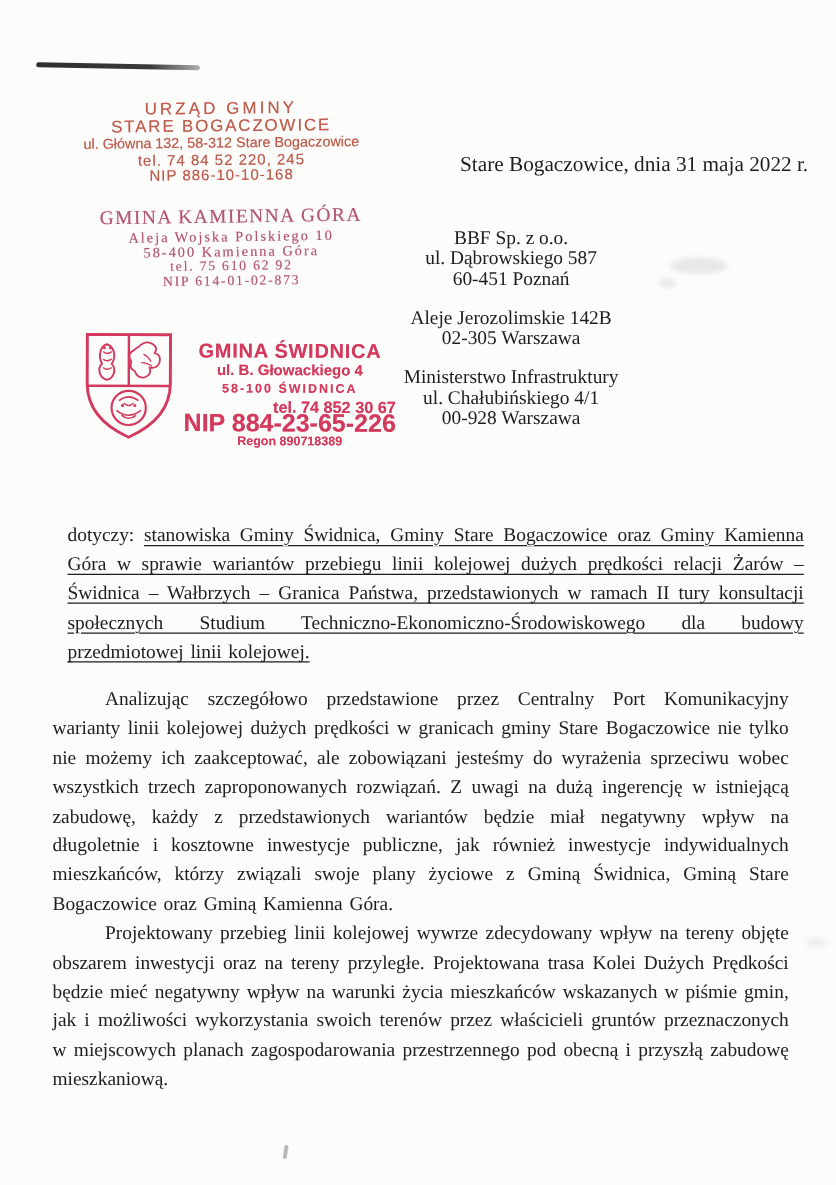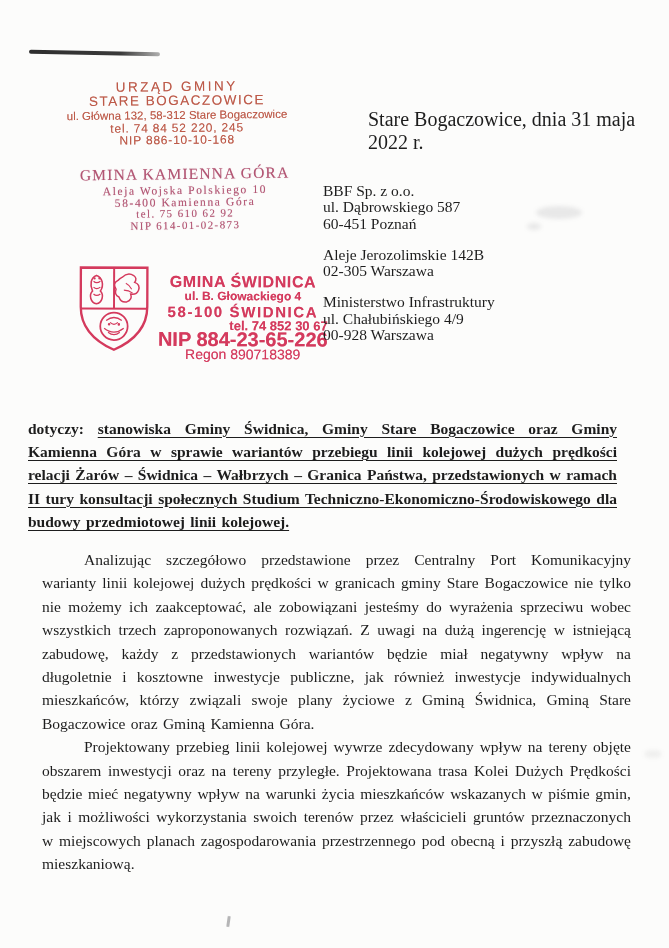--- a/index.html
+++ b/index.html
@@ -50,51 +50,51 @@
     font-family: "Liberation Serif", serif;
     transform: rotate(-0.8deg);
     text-shadow: 0 0 0.7px rgba(173,74,106,0.5);
   }
   .stamp-kg .l1 { font-size: 15.5px; letter-spacing: 1.2px; line-height: 16px; }
   .stamp-kg .l2 { font-size: 11.5px; letter-spacing: 1.6px; line-height: 12px; margin-top: 2px; }
   .stamp-kg .l3 { font-size: 11.5px; letter-spacing: 1.6px; line-height: 12px; }
   .stamp-kg .l4, .stamp-kg .l5 { font-size: 11px; letter-spacing: 1.4px; line-height: 11.5px; }
 
   .stamp-sw {
-    left: 74px; top: 222px; width: 245px;
+    left: 63px; top: 222px; width: 245px;
     display: flex; align-items: flex-start; gap: 4px;
     color: #d43a5d;
     font-family: "Liberation Sans", sans-serif;
     font-weight: bold;
     transform: rotate(0.2deg);
     text-align: center;
     text-shadow: 0 0 0.5px rgba(212,58,93,0.6);
   }
   .stamp-sw .crest { flex: 0 0 auto; margin-top: 2px; }
   .stamp-sw .txt { flex: 1 1 auto; padding-top: 12px; }
   .stamp-sw .l1 { font-size: 16px; letter-spacing: 0.6px; line-height: 16px; }
   .stamp-sw .l2 { font-size: 12px; font-weight: 600; line-height: 13.5px; }
-  .stamp-sw .l3 { font-size: 15px; letter-spacing: 1.6px; line-height: 15px; }
+  .stamp-sw .l3 { font-size: 10px; letter-spacing: 1.6px; line-height: 15px; }
   .stamp-sw .l4 { font-size: 13px; line-height: 13.5px; text-align: right; }
   .stamp-sw .l5 { font-size: 20px; line-height: 14.5px; }
-  .stamp-sw .l6 { font-size: 14px; font-weight: 400; line-height: 14.5px; }
+  .stamp-sw .l6 { font-size: 10px; font-weight: 700; line-height: 14.5px; }
 
   
   .date-line {
-    position: absolute; left: 368px; top: 68px;
-    font-size: 20px;
+    position: absolute; left: 368px; top: 82px;
+    font-size: 17px;
   }
-  .recipients { position: absolute; left: 323px; top: 143px; font-size: 15.5px; line-height: 16.3px; }
+  .recipients { position: absolute; left: 323px; top: 143px; font-size: 15.5px; line-height: 16.3px; text-align: center; }
   .recipient-block { margin-bottom: 15px; }
   .recipient-block div { white-space: nowrap; }
 
   .subject {
-    position: absolute; left: 28px; top: 361px; width: 589px;
+    position: absolute; left: 54px; top: 361px; width: 589px;
     font-size: 15.5px; line-height: 23.4px;
-    text-align: justify; word-spacing: 1.5px; font-weight: bold;
+    text-align: justify; word-spacing: 1.5px;
   }
   .subject .underlined { text-decoration: underline; text-underline-offset: 3px; text-decoration-thickness: 1px; }
 
   .body-text {
     position: absolute; left: 42px; top: 508px; width: 589px;
     font-size: 15.5px; line-height: 23.4px;
     text-align: justify; word-spacing: 1.5px;
   }
   .body-text p { margin: 0; text-indent: 42px; }
 </style>
@@ -164,21 +164,21 @@
       <div>BBF Sp. z o.o.</div>
       <div>ul. Dąbrowskiego 587</div>
       <div>60-451 Poznań</div>
     </div>
     <div class="recipient-block">
       <div>Aleje Jerozolimskie 142B</div>
       <div>02-305 Warszawa</div>
     </div>
     <div class="recipient-block">
       <div>Ministerstwo Infrastruktury</div>
-      <div>ul. Chałubińskiego 4/9</div>
+      <div>ul. Chałubińskiego 4/1</div>
       <div>00-928 Warszawa</div>
     </div>
   </div>
 
   <p class="subject"><span>dotyczy:</span> <span class="underlined">stanowiska Gminy Świdnica, Gminy Stare Bogaczowice oraz Gminy Kamienna Góra w sprawie wariantów przebiegu linii kolejowej dużych prędkości relacji Żarów – Świdnica – Wałbrzych – Granica Państwa, przedstawionych w ramach II tury konsultacji społecznych Studium Techniczno-Ekonomiczno-Środowiskowego dla budowy przedmiotowej linii kolejowej.</span></p>
 
   <div class="body-text">
     <p>Analizując szczegółowo przedstawione przez Centralny Port Komunikacyjny warianty linii kolejowej dużych prędkości w granicach gminy Stare Bogaczowice nie tylko nie możemy ich zaakceptować, ale zobowiązani jesteśmy do wyrażenia sprzeciwu wobec wszystkich trzech zaproponowanych rozwiązań. Z uwagi na dużą ingerencję w istniejącą zabudowę, każdy z przedstawionych wariantów będzie miał negatywny wpływ na długoletnie i kosztowne inwestycje publiczne, jak również inwestycje indywidualnych mieszkańców, którzy związali swoje plany życiowe z Gminą Świdnica, Gminą Stare Bogaczowice oraz Gminą Kamienna Góra.</p>
     <p>Projektowany przebieg linii kolejowej wywrze zdecydowany wpływ na tereny objęte obszarem inwestycji oraz na tereny przyległe. Projektowana trasa Kolei Dużych Prędkości będzie mieć negatywny wpływ na warunki życia mieszkańców wskazanych w piśmie gmin, jak i możliwości wykorzystania swoich terenów przez właścicieli gruntów przeznaczonych w miejscowych planach zagospodarowania przestrzennego pod obecną i przyszłą zabudowę mieszkaniową.</p>
   </div>

